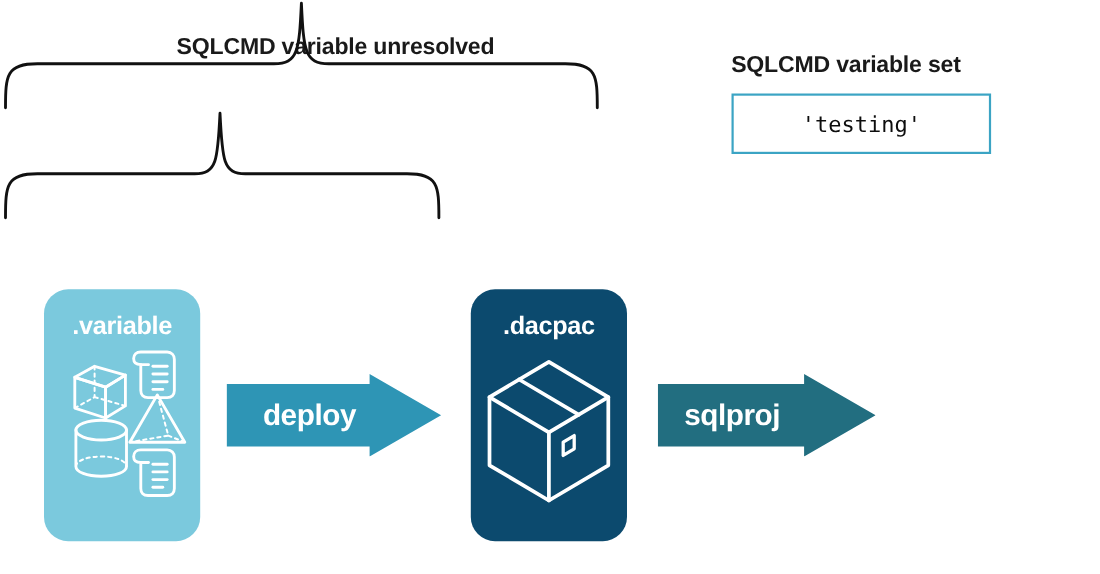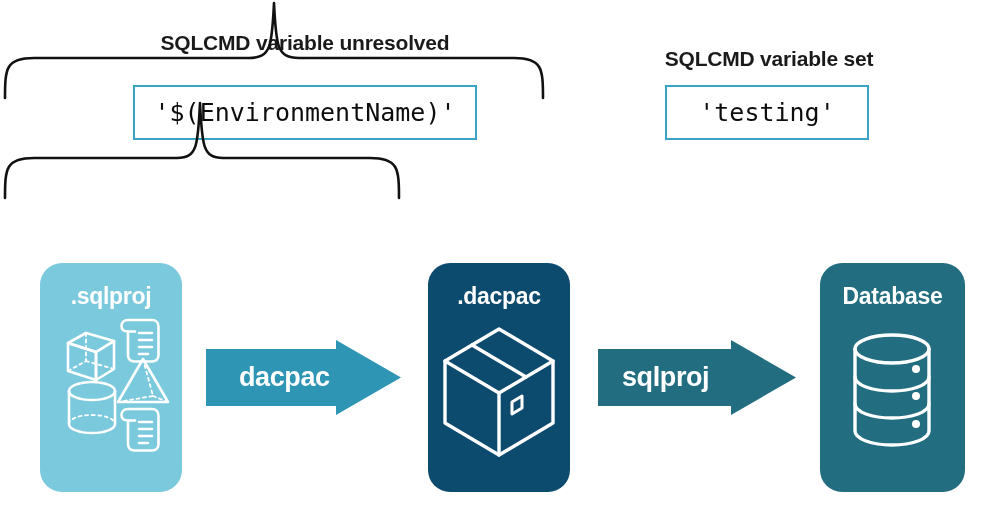--- a/index.html
+++ b/index.html
@@ -50,22 +50,22 @@
     color: #0d0d0d;
     white-space: nowrap;
   }
   #code-box-left {
     left: 133px; top: 85px;
     width: 344px; height: 55px;
     font-size: 25px;
   }
   #code-box-right {
     left: 665px; top: 85px;
-    width: 204px; height: 55px;
-    font-size: 25px;
+    width: 236px; height: 55px;
+    font-size: 20px;
   }
 
   
   .brace-svg { position: absolute; overflow: visible; }
   #brace-left-wrap  { left: 30px;  top: 150px; width: 548px; height: 100px; }
   #brace-right-wrap { left: 568px; top: 150px; width: 404px; height: 100px; }
 
   
   .stage-box {
     position: absolute;
@@ -114,21 +114,20 @@
 </style>
 </head>
 <body>
 
 <div class="stage">
 
   <div class="heading" id="heading-left">SQLCMD variable unresolved</div>
 
   <div class="heading" id="heading-right">SQLCMD variable set</div>
 
-  <div class="code-box" id="code-box-left">'$(EnvironmentName)'</div>
 
   <div class="code-box" id="code-box-right">'testing'</div>
 
   <div id="brace-left-wrap">
     <svg class="brace-svg" width="548" height="100" viewBox="0 0 548 100">
       <path d="M 5 98
                C 5 68, 6 58, 34 58
                L 249 58
                C 271 58, 272 46, 274 3
                C 276 46, 277 58, 299 58
@@ -143,21 +142,21 @@
                C 5 68, 6 58, 34 58
                L 177 58
                C 197 58, 198 46, 200 3
                C 202 46, 203 58, 223 58
                L 370 58
                C 398 58, 399 68, 399 98" fill="none" stroke="#111111" stroke-width="2.6" stroke-linecap="round" stroke-linejoin="round"></path>
     </svg>
   </div>
 
   <div class="stage-box" id="box-sqlproj">
-    <div class="stage-box-label">.sqlproj</div>
+    <div class="stage-box-label">.variable</div>
     <div class="stage-box-icons">
       <svg width="142" height="229" viewBox="0 0 142 229">
         <g fill="none" stroke="#ffffff" stroke-width="2.6" stroke-linecap="round" stroke-linejoin="round">
 
           <g>
             <path d="M 28 80 L 46 70 L 74 78 L 56 89 Z"></path>
             <path d="M 28 80 L 28 108 L 56 117 L 56 89 Z"></path>
             <path d="M 56 89 L 74 78 L 74 106 L 56 117 Z"></path>
             <path d="M 46 70 L 46 98 L 28 108" stroke-dasharray="3 3.5" stroke-width="1.8"></path>
             <path d="M 46 98 L 74 106" stroke-dasharray="3 3.5" stroke-width="1.8"></path>
@@ -216,44 +215,26 @@
           <path d="M 71 130 L 71 192"></path>
 
           <path d="M 44 82 L 98 114"></path>
 
           <path d="M 84 139 L 94 133 L 94 145 L 84 151 Z" stroke-width="3"></path>
         </g>
       </svg>
     </div>
   </div>
 
-  <div class="stage-box" id="box-database">
-    <div class="stage-box-label">Database</div>
-    <div class="stage-box-icons">
-      <svg width="145" height="229" viewBox="0 0 145 229">
-        <g fill="none" stroke="#ffffff" stroke-width="3.4" stroke-linecap="round" stroke-linejoin="round">
-          <ellipse cx="72" cy="86" rx="37" ry="14"></ellipse>
-          <path d="M 35 86 L 35 168 C 35 176, 52 182, 72 182 C 92 182, 109 176, 109 168 L 109 86"></path>
-          <path d="M 35 114 C 35 122, 52 128, 72 128 C 92 128, 109 122, 109 114"></path>
-          <path d="M 35 141 C 35 149, 52 155, 72 155 C 92 155, 109 149, 109 141"></path>
-        </g>
-        <g fill="#ffffff">
-          <circle cx="96" cy="106" r="4"></circle>
-          <circle cx="96" cy="133" r="4"></circle>
-          <circle cx="96" cy="161" r="4"></circle>
-        </g>
-      </svg>
-    </div>
-  </div>
 
   <div class="arrow-wrap" id="arrow-build-wrap">
     <svg width="195" height="75" viewBox="0 0 195 75">
       <path d="M 0 9 L 130 9 L 130 0 L 195 37.5 L 130 75 L 130 66 L 0 66 Z" fill="#2e95b5"></path>
     </svg>
-    <div class="arrow-label" id="arrow-build-label">dacpac</div>
+    <div class="arrow-label" id="arrow-build-label">deploy</div>
   </div>
 
   <div class="arrow-wrap" id="arrow-deploy-wrap">
     <svg width="198" height="75" viewBox="0 0 198 75">
       <path d="M 0 9 L 133 9 L 133 0 L 198 37.5 L 133 75 L 133 66 L 0 66 Z" fill="#226e80"></path>
     </svg>
     <div class="arrow-label" id="arrow-deploy-label">sqlproj</div>
   </div>
 
 </div>

